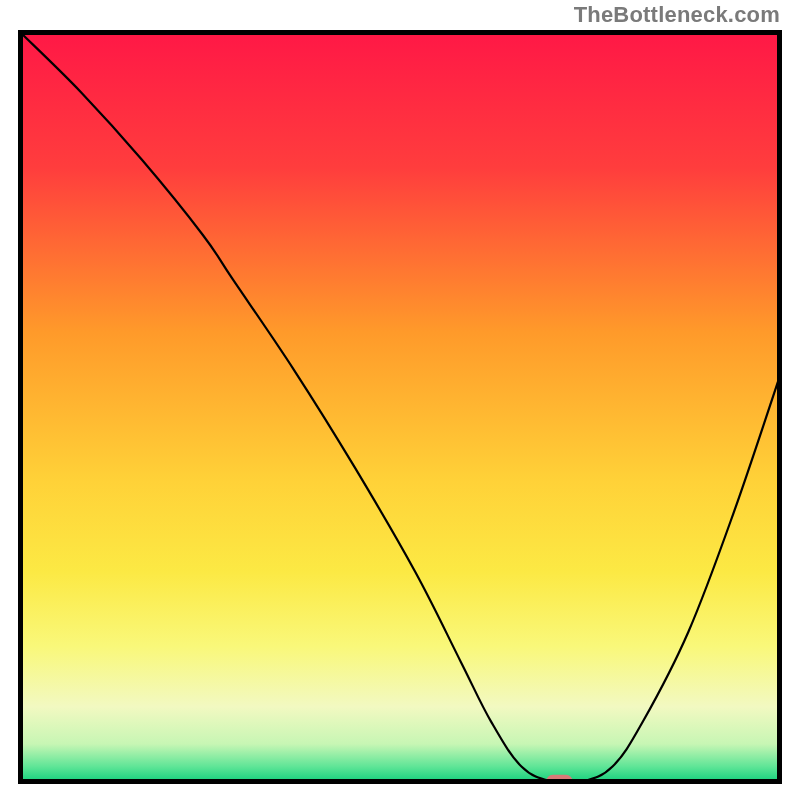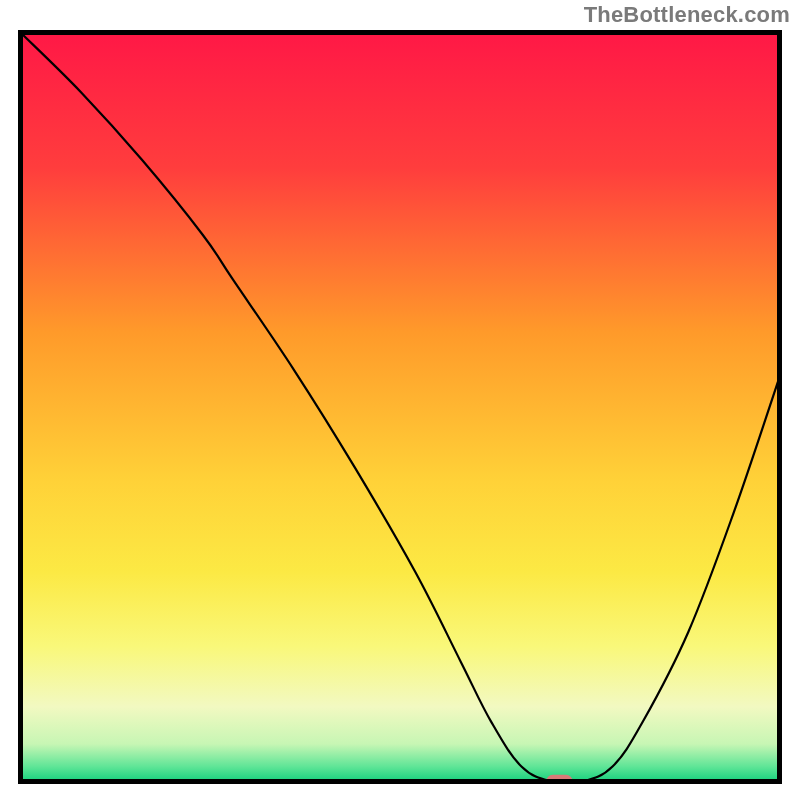--- a/index.html
+++ b/index.html
@@ -12,21 +12,21 @@
     overflow: hidden;
   }
   .frame {
     position: relative;
     width: 800px;
     height: 800px;
   }
   .watermark {
     position: absolute;
     top: 2px;
-    right: 10px;
+    right: 20px;
     font-size: 22px;
     font-weight: 600;
     color: #7a7a7a;
     text-align: right;
     letter-spacing: 0.2px;
     z-index: 10;
   }
   .plot {
     position: absolute;
     left: 18px;

